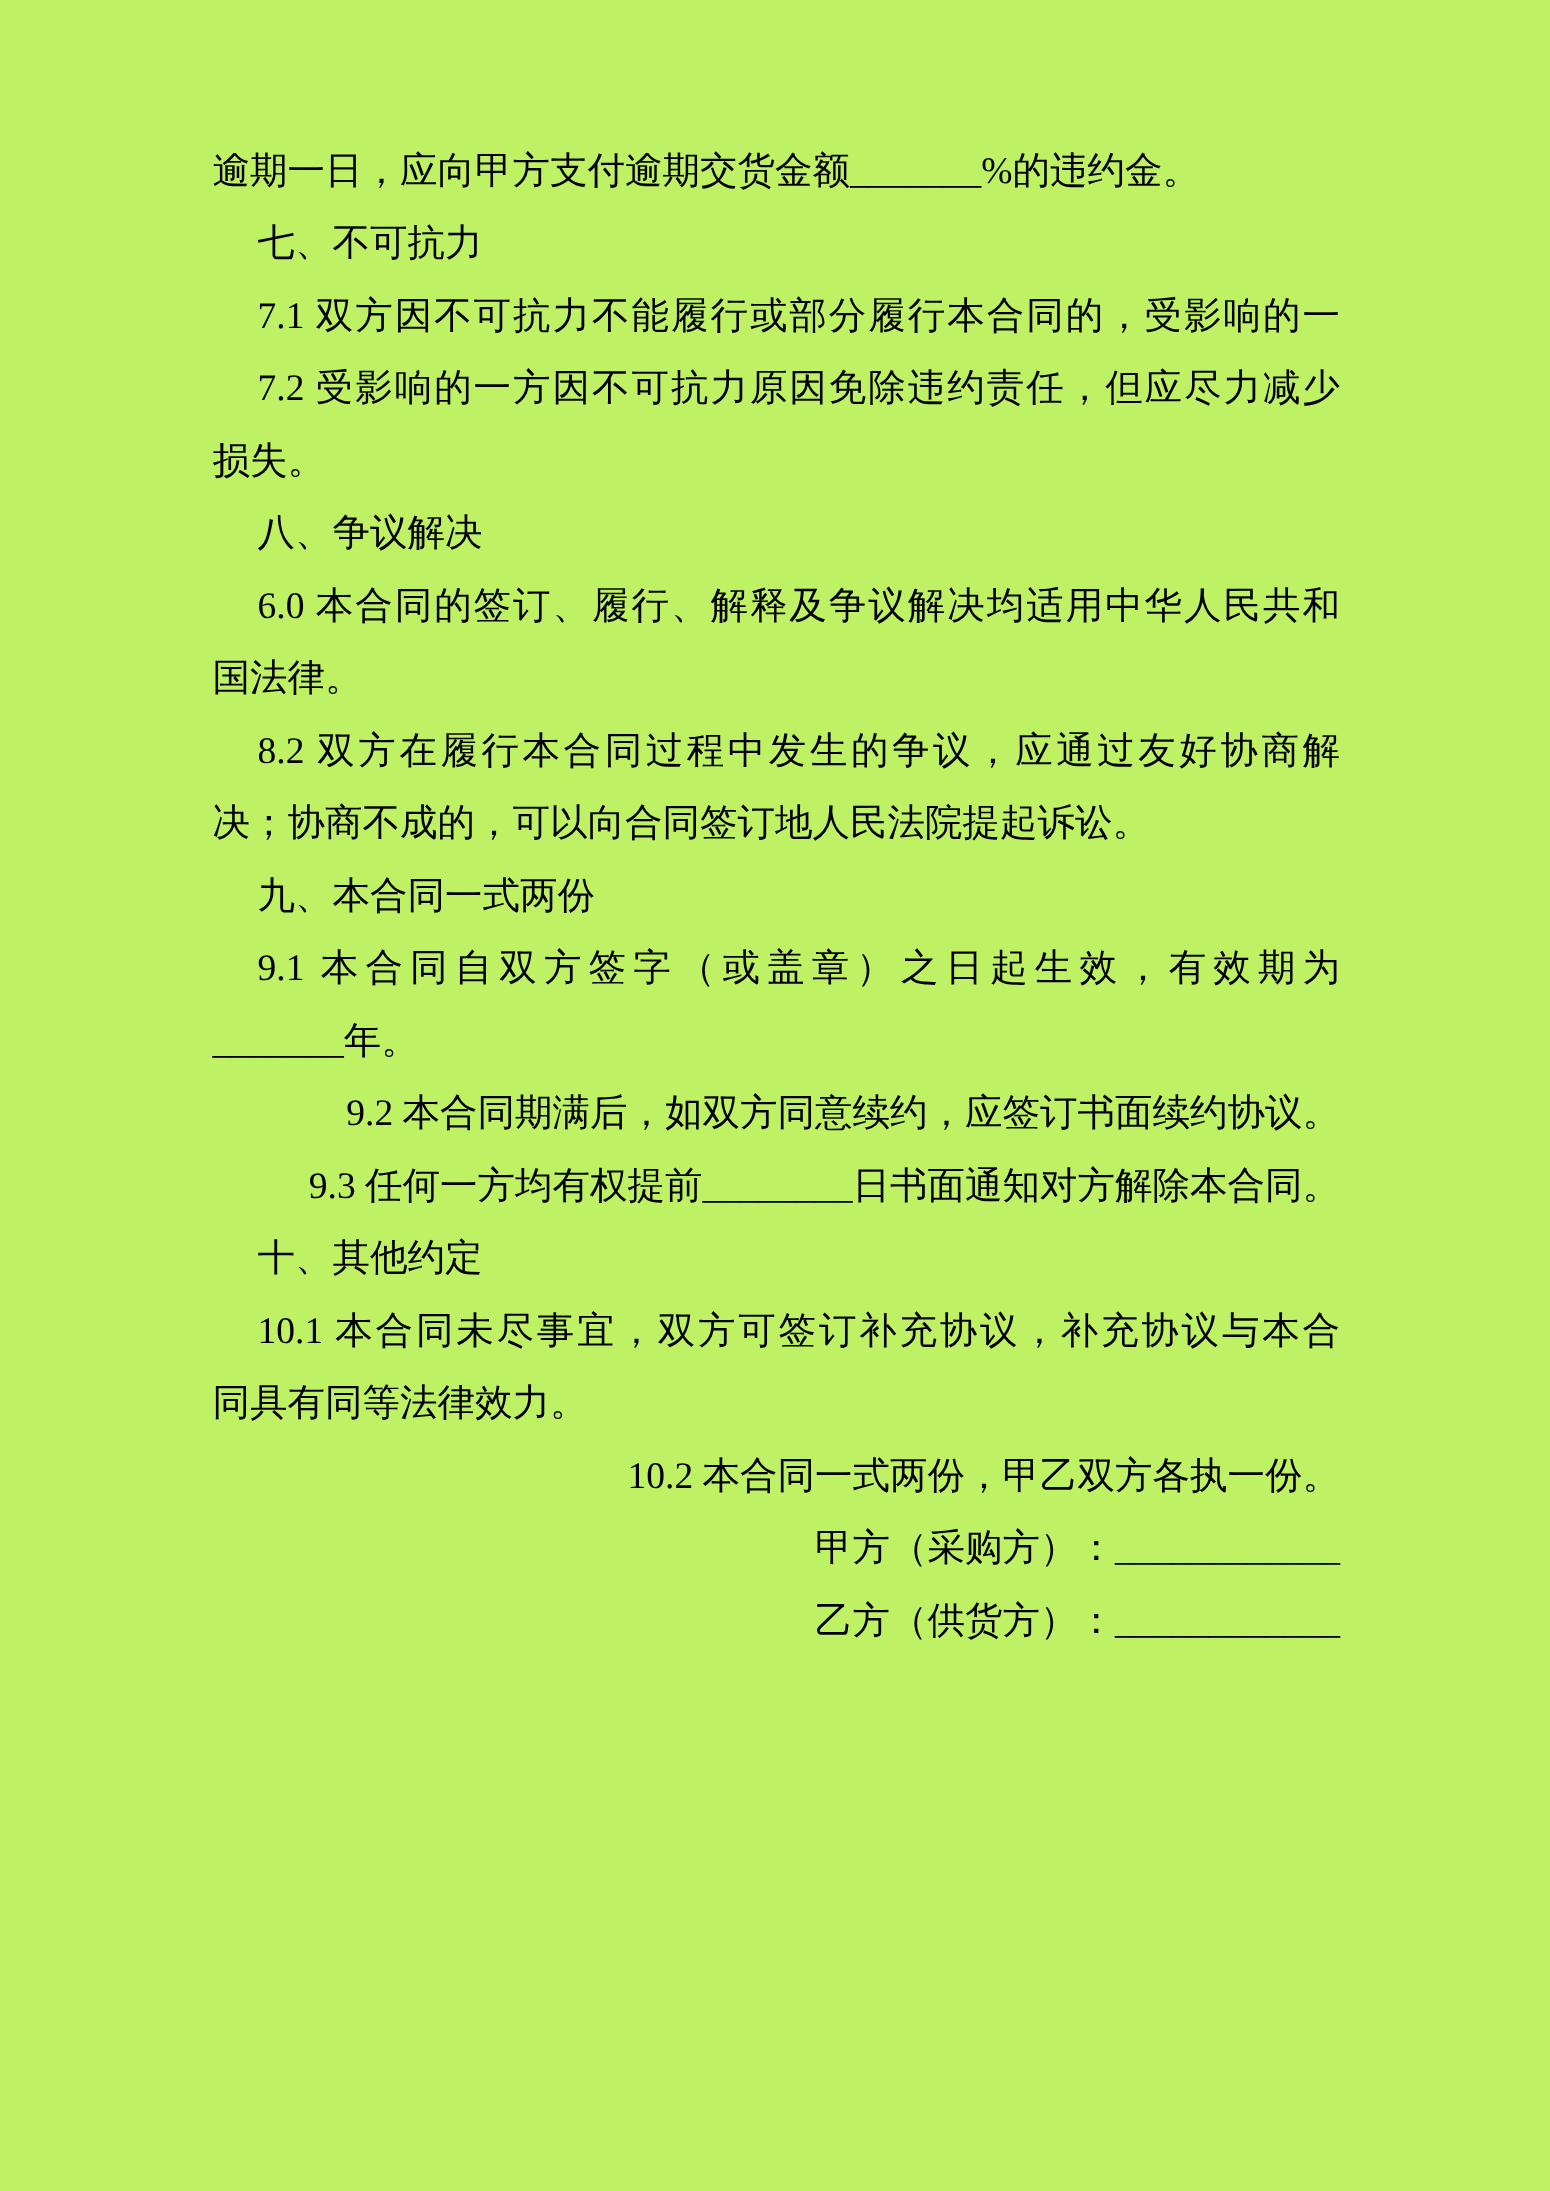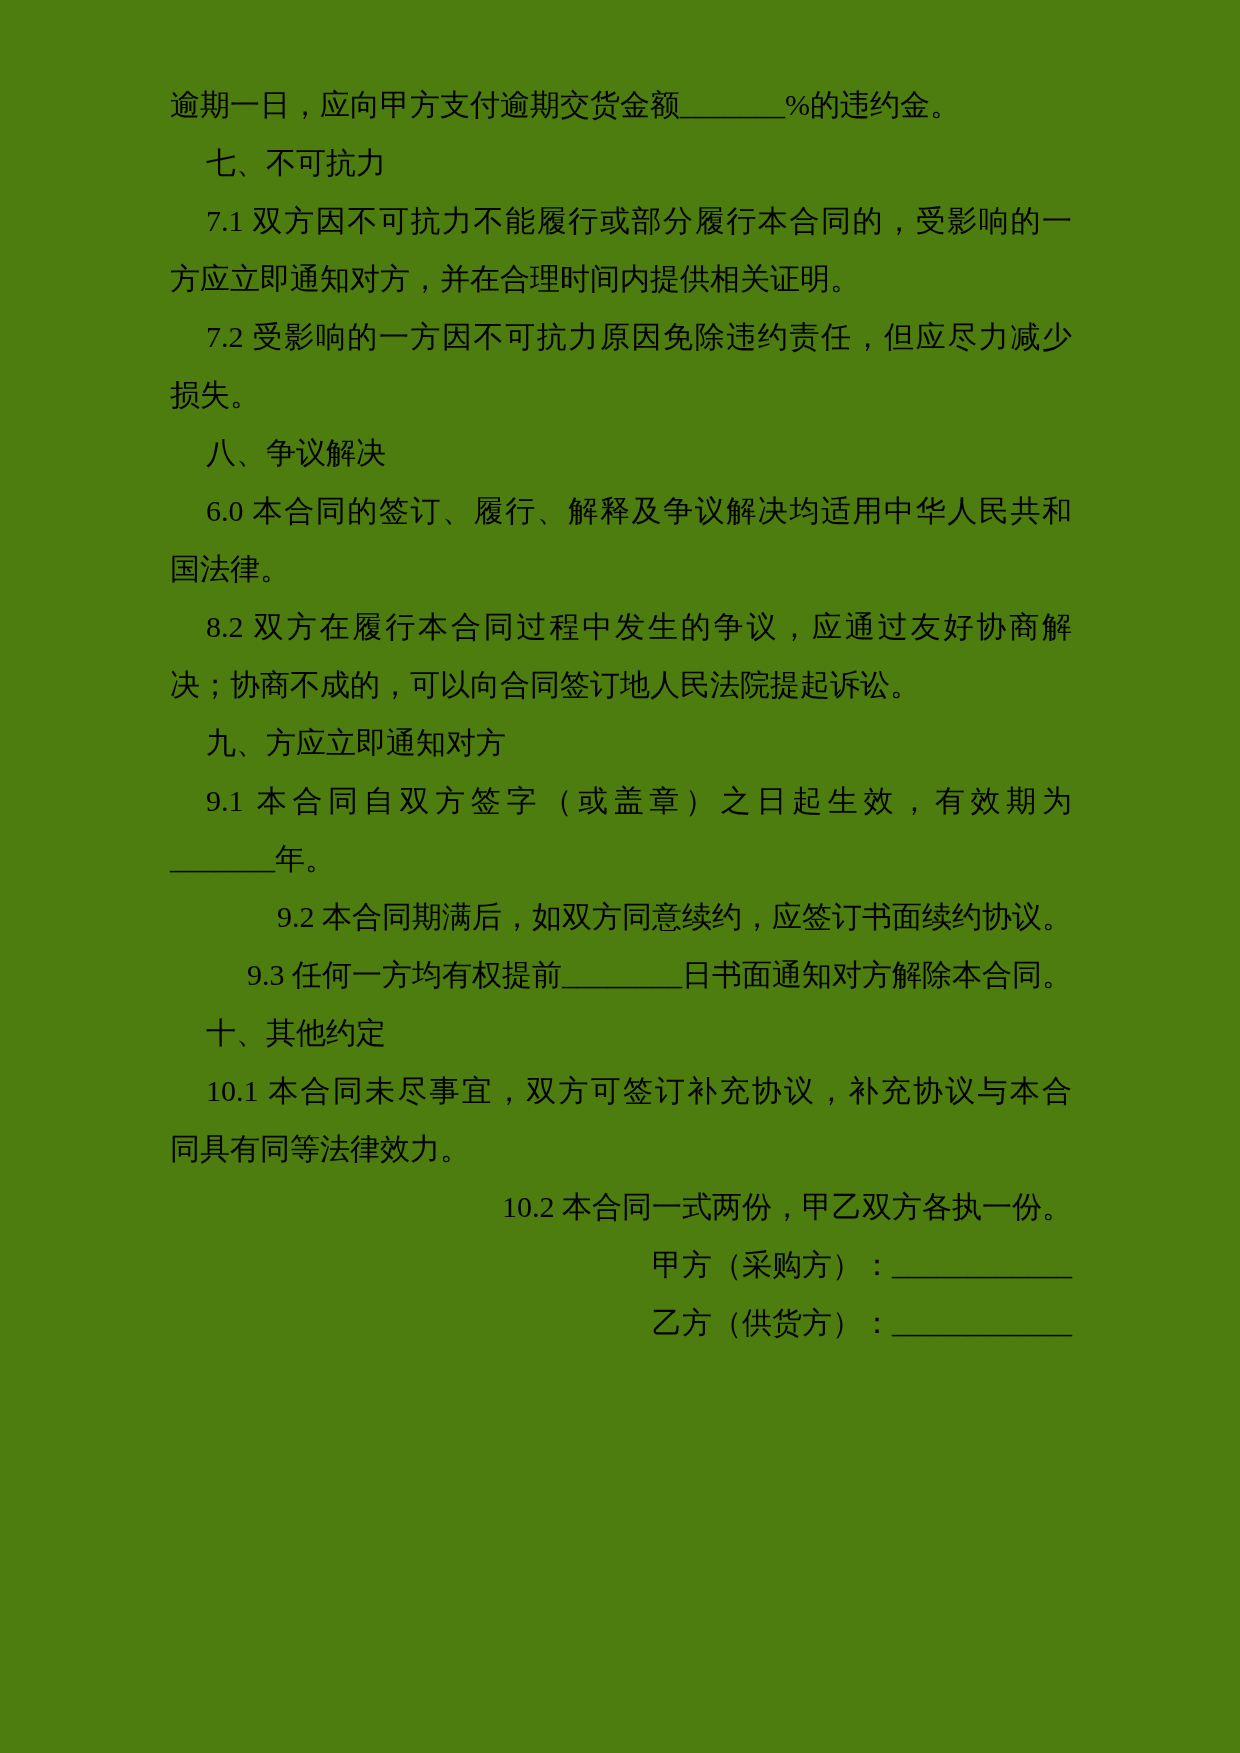--- a/index.html
+++ b/index.html
@@ -1,22 +1,22 @@
 <!DOCTYPE html>
 <html><head>
 <meta charset="utf-8">
 <style>
   html, body { margin: 0; padding: 0; background: #ffffff; }
   .page {
     position: relative;
     width: 1240px;
     height: 1753px;
-    background: #4d7c0f;
+    background: #bef264;
     box-sizing: border-box;
-    padding: 76px 168px 0 170px;
+    padding: 108px 168px 0 170px;
     overflow: hidden;
   }
   .line {
     font-family: "Liberation Serif", "DejaVu Serif", serif;
     font-size: 30px;
     line-height: 58px;
     color: #000000;
     text-align: left;
     letter-spacing: 0;
   }
@@ -36,29 +36,28 @@
     text-align-last: justify;
   }
 </style>
 </head>
 <body>
 
 <div class="page">
   <div class="line cont">逾期一日，应向甲方支付逾期交货金额_______%的违约金。</div>
   <div class="line heading">七、不可抗力</div>
   <div class="line first just">7.1 双方因不可抗力不能履行或部分履行本合同的，受影响的一</div>
-  <div class="line cont">方应立即通知对方，并在合理时间内提供相关证明。</div>
   <div class="line first just">7.2 受影响的一方因不可抗力原因免除违约责任，但应尽力减少</div>
   <div class="line cont">损失。</div>
   <div class="line heading">八、争议解决</div>
   <div class="line first just">6.0 本合同的签订、履行、解释及争议解决均适用中华人民共和</div>
   <div class="line cont">国法律。</div>
   <div class="line first just">8.2 双方在履行本合同过程中发生的争议，应通过友好协商解</div>
   <div class="line cont">决；协商不成的，可以向合同签订地人民法院提起诉讼。</div>
-  <div class="line heading">九、方应立即通知对方</div>
+  <div class="line heading">九、本合同一式两份</div>
   <div class="line first just">9.1 本合同自双方签字（或盖章）之日起生效，有效期为</div>
   <div class="line cont">_______年。</div>
   <div class="line first">9.2 本合同期满后，如双方同意续约，应签订书面续约协议。</div>
   <div class="line first">9.3 任何一方均有权提前________日书面通知对方解除本合同。</div>
   <div class="line heading">十、其他约定</div>
   <div class="line first just">10.1 本合同未尽事宜，双方可签订补充协议，补充协议与本合</div>
   <div class="line cont">同具有同等法律效力。</div>
   <div class="line first">10.2 本合同一式两份，甲乙双方各执一份。</div>
   <div class="line first">甲方（采购方）：____________</div>
   <div class="line first">乙方（供货方）：____________</div>

